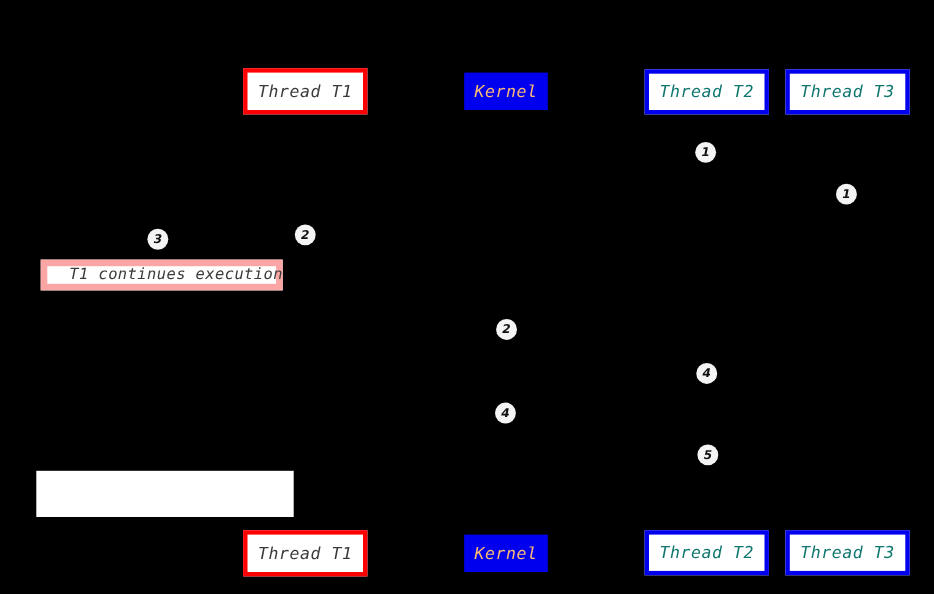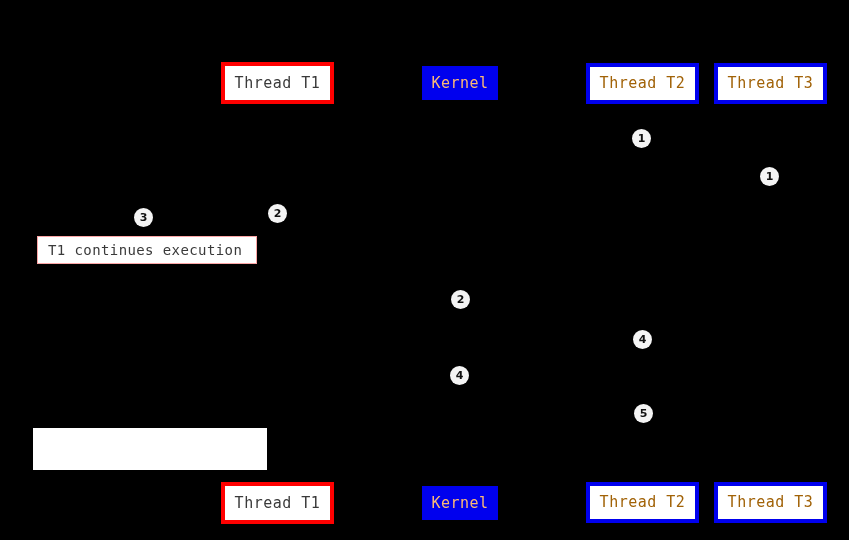--- a/index.html
+++ b/index.html
@@ -7,20 +7,21 @@
     padding: 0;
     background: #000000;
   }
   #canvas {
     position: relative;
     width: 849px;
     height: 540px;
     background: #000000;
     overflow: hidden;
     font-family: "DejaVu Sans Mono", "Liberation Mono", monospace;
+    font-style: italic;
   }
 
   
   .participant {
     position: absolute;
     box-sizing: border-box;
     display: flex;
     align-items: center;
     justify-content: center;
     white-space: nowrap;
@@ -36,21 +37,21 @@
   }
   .participant.p-kernel {
     background: #0000ee;
     border: 0 solid #0000ee;
     color: #fdba74;
   }
   .participant.p-t2,
   .participant.p-t3 {
     background: #ffffff;
     border: 4px solid #0000ee;
-    color: #a16207;
+    color: #0f766e;
   }
 
   
   .lifeline {
     position: absolute;
     width: 2px;
     background: #000000;
   }
 
   
@@ -75,27 +76,27 @@
     align-items: center;
     justify-content: center;
     line-height: 1;
   }
 
   
   .note {
     position: absolute;
     box-sizing: border-box;
     background: #ffffff;
-    border: 1px solid #fca5a5;
+    border: 6px solid #fca5a5;
     color: #3a3a3a;
     font-family: "DejaVu Sans Mono", "Liberation Mono", monospace;
     font-size: 14px;
     display: flex;
     align-items: center;
-    padding: 0 10px;
+    padding: 0 20px;
     white-space: nowrap;
     letter-spacing: 0.4px;
   }
   .note.blank {
     border: 0;
     padding: 0;
   }
 </style>
 </head>
 <body>

